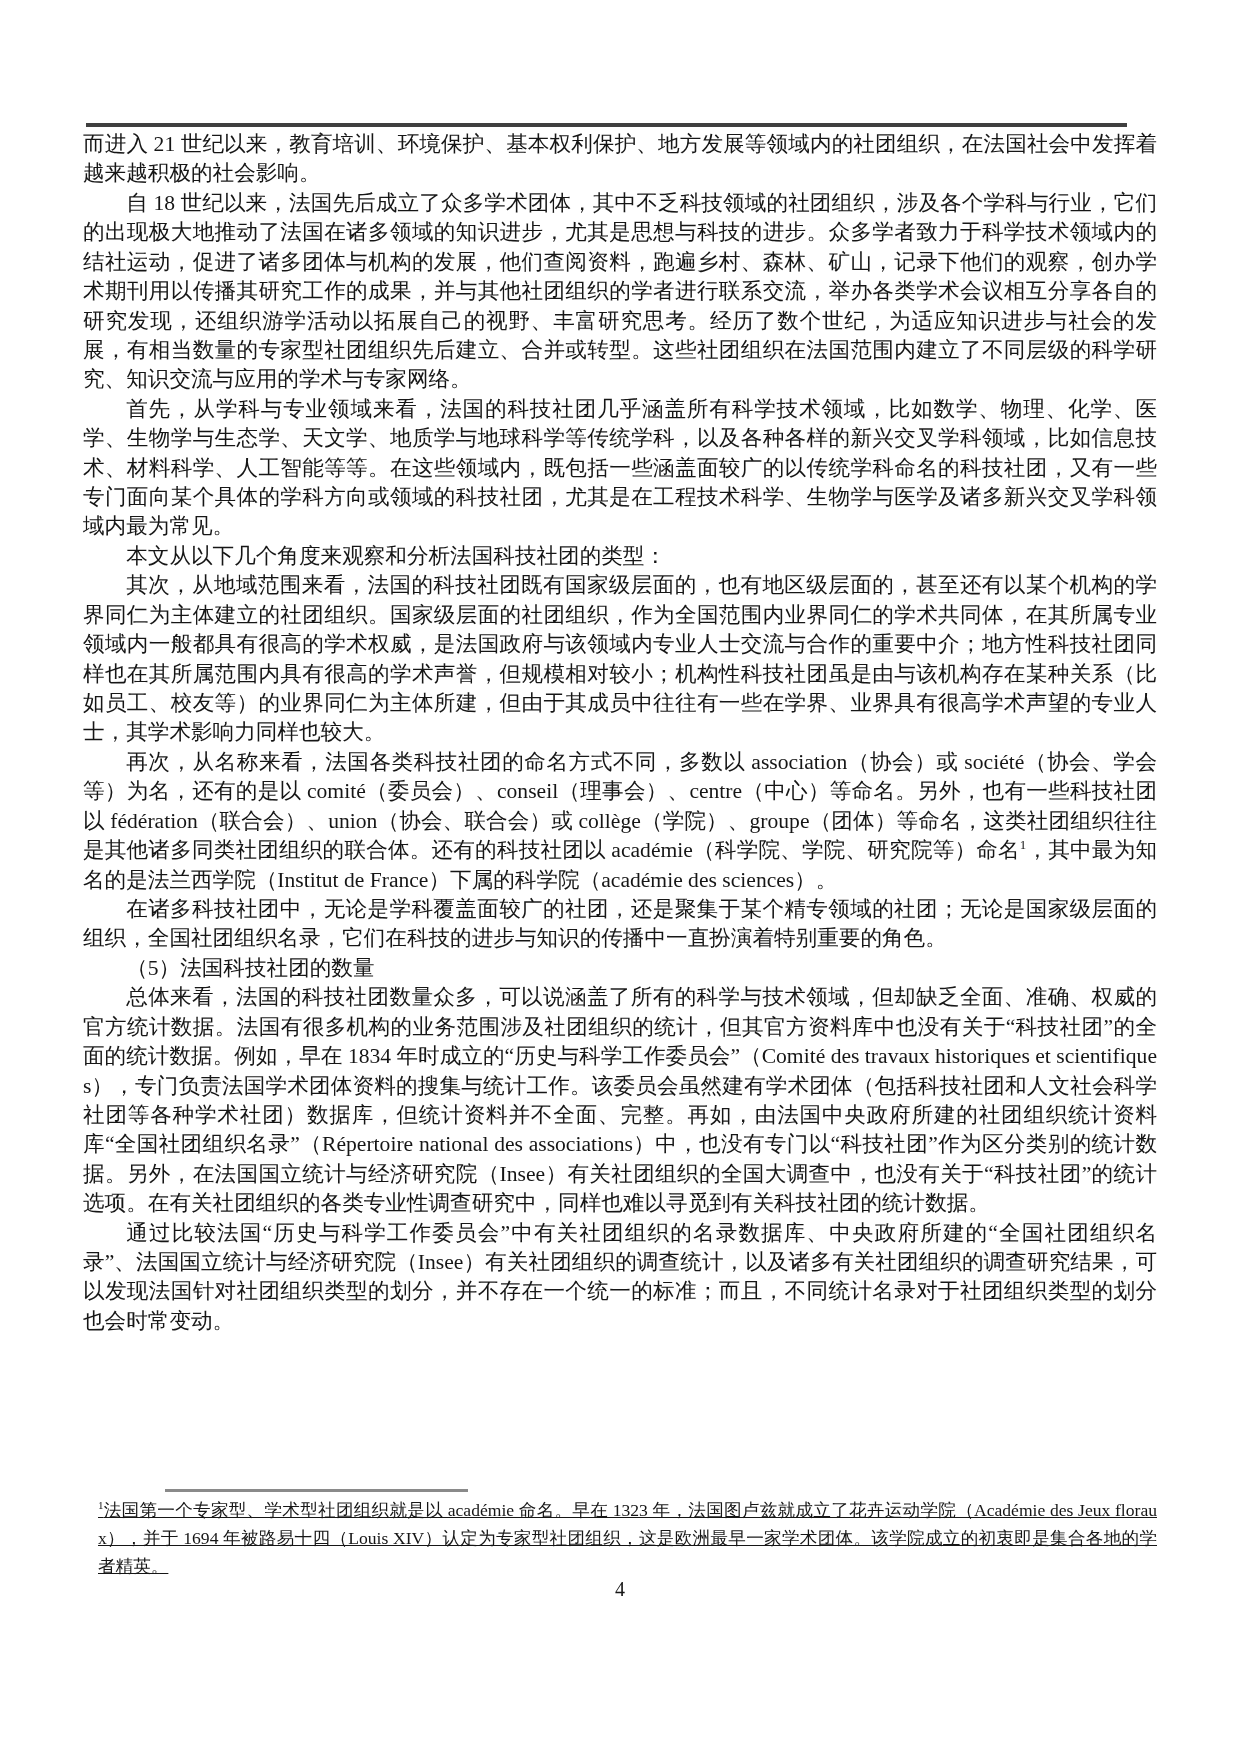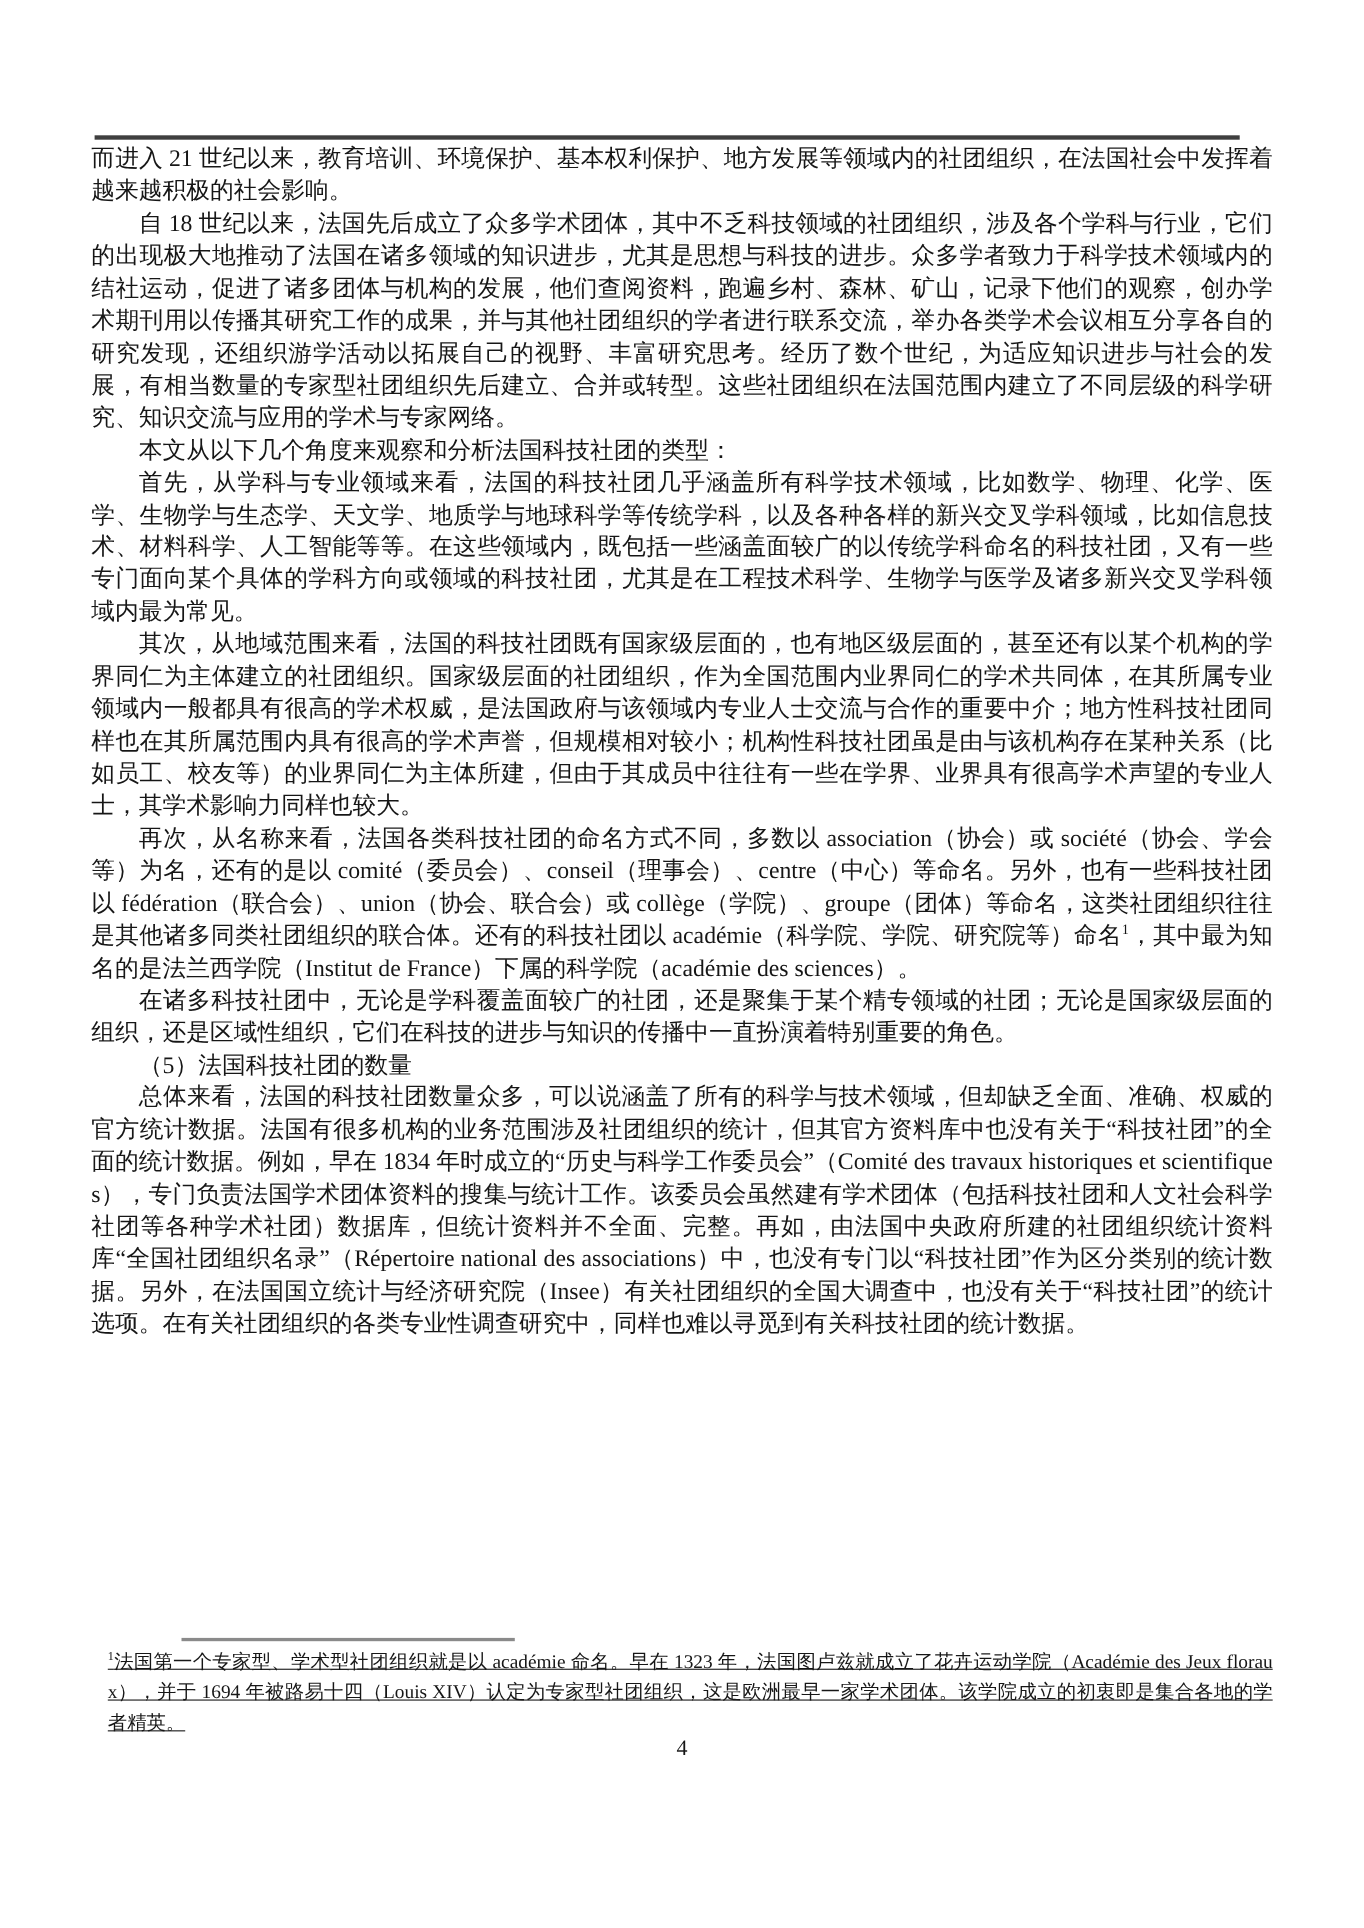--- a/index.html
+++ b/index.html
@@ -70,27 +70,28 @@
 </head>
 <body>
 
 <div class="page">
 
   <div class="header-rule"></div>
 
   <main class="body-text">
     <p class="par no-indent">而进入 21 世纪以来，教育培训、环境保护、基本权利保护、地方发展等领域内的社团组织，在法国社会中发挥着越来越积极的社会影响。</p>
     <p class="par">自 18 世纪以来，法国先后成立了众多学术团体，其中不乏科技领域的社团组织，涉及各个学科与行业，它们的出现极大地推动了法国在诸多领域的知识进步，尤其是思想与科技的进步。众多学者致力于科学技术领域内的结社运动，促进了诸多团体与机构的发展，他们查阅资料，跑遍乡村、森林、矿山，记录下他们的观察，创办学术期刊用以传播其研究工作的成果，并与其他社团组织的学者进行联系交流，举办各类学术会议相互分享各自的研究发现，还组织游学活动以拓展自己的视野、丰富研究思考。经历了数个世纪，为适应知识进步与社会的发展，有相当数量的专家型社团组织先后建立、合并或转型。这些社团组织在法国范围内建立了不同层级的科学研究、知识交流与应用的学术与专家网络。</p>
+    <p class="par">首先，从学科与专业领域来看，法国的科技社团几乎涵盖所有科学技术领域，比如数学、物理、化学、医学、生物学与生态学、天文学、地质学与地球科学等传统学科，以及各种各样的新兴交叉学科领域，比如信息技术、材料科学、人工智能等等。在这些领域内，既包括一些涵盖面较广的以传统学科命名的科技社团，又有一些专门面向某个具体的学科方向或领域的科技社团，尤其是在工程技术科学、生物学与医学及诸多新兴交叉学科领域内最为常见。</p>
     <p class="par">本文从以下几个角度来观察和分析法国科技社团的类型：</p>
-    <p class="par">首先，从学科与专业领域来看，法国的科技社团几乎涵盖所有科学技术领域，比如数学、物理、化学、医学、生物学与生态学、天文学、地质学与地球科学等传统学科，以及各种各样的新兴交叉学科领域，比如信息技术、材料科学、人工智能等等。在这些领域内，既包括一些涵盖面较广的以传统学科命名的科技社团，又有一些专门面向某个具体的学科方向或领域的科技社团，尤其是在工程技术科学、生物学与医学及诸多新兴交叉学科领域内最为常见。</p>
     <p class="par">其次，从地域范围来看，法国的科技社团既有国家级层面的，也有地区级层面的，甚至还有以某个机构的学界同仁为主体建立的社团组织。国家级层面的社团组织，作为全国范围内业界同仁的学术共同体，在其所属专业领域内一般都具有很高的学术权威，是法国政府与该领域内专业人士交流与合作的重要中介；地方性科技社团同样也在其所属范围内具有很高的学术声誉，但规模相对较小；机构性科技社团虽是由与该机构存在某种关系（比如员工、校友等）的业界同仁为主体所建，但由于其成员中往往有一些在学界、业界具有很高学术声望的专业人士，其学术影响力同样也较大。</p>
     <p class="par"><span>再次，从名称来看，法国各类科技社团的命名方式不同，多数以 association（协会）或 société（协会、学会等）为名，还有的是以 comité（委员会）、conseil（理事会）、centre（中心）等命名。另外，也有一些科技社团以 fédération（联合会）、union（协会、联合会）或 collège（学院）、groupe（团体）等命名，这类社团组织往往是其他诸多同类社团组织的联合体。还有的科技社团以 académie（科学院、学院、研究院等）命名</span><sup class="fnref">1</sup><span>，其中最为知名的是法兰西学院（Institut de France）下属的科学院（académie des sciences）。</span></p>
-    <p class="par">在诸多科技社团中，无论是学科覆盖面较广的社团，还是聚集于某个精专领域的社团；无论是国家级层面的组织，还是区域性组织，它们在科技的进步与知识的传播中一直扮演着特别重要的角色。</p>
+    <p class="par">在诸多科技社团中，无论是学科覆盖面较广的社团，还是聚集于某个精专领域的社团；无论是国家级层面的组织，全国社团组织名录，它们在科技的进步与知识的传播中一直扮演着特别重要的角色。</p>
     <p class="par">（5）法国科技社团的数量</p>
     <p class="par">总体来看，法国的科技社团数量众多，可以说涵盖了所有的科学与技术领域，但却缺乏全面、准确、权威的官方统计数据。法国有很多机构的业务范围涉及社团组织的统计，但其官方资料库中也没有关于“科技社团”的全面的统计数据。例如，早在 1834 年时成立的“历史与科学工作委员会”（Comité des travaux historiques et scientifiques），专门负责法国学术团体资料的搜集与统计工作。该委员会虽然建有学术团体（包括科技社团和人文社会科学社团等各种学术社团）数据库，但统计资料并不全面、完整。再如，由法国中央政府所建的社团组织统计资料库“全国社团组织名录”（Répertoire national des associations）中，也没有专门以“科技社团”作为区分类别的统计数据。另外，在法国国立统计与经济研究院（Insee）有关社团组织的全国大调查中，也没有关于“科技社团”的统计选项。在有关社团组织的各类专业性调查研究中，同样也难以寻觅到有关科技社团的统计数据。</p>
+    <p class="par">通过比较法国“历史与科学工作委员会”中有关社团组织的名录数据库、中央政府所建的“全国社团组织名录”、法国国立统计与经济研究院（Insee）有关社团组织的调查统计，以及诸多有关社团组织的调查研究结果，可以发现法国针对社团组织类型的划分，并不存在一个统一的标准；而且，不同统计名录对于社团组织类型的划分也会时常变动。</p>
   </main>
 
   <div class="footnote-rule"></div>
 
   <div class="footnote"><sup class="fnref">1</sup><span>法国第一个专家型、学术型社团组织就是以 académie 命名。早在 1323 年，法国图卢兹就成立了花卉运动学院（Académie des Jeux floraux），并于 1694 年被路易十四（Louis XIV）认定为专家型社团组织，这是欧洲最早一家学术团体。该学院成立的初衷即是集合各地的学者精英。</span></div>
 
   <div class="page-number">4</div>
 
 </div>
 

